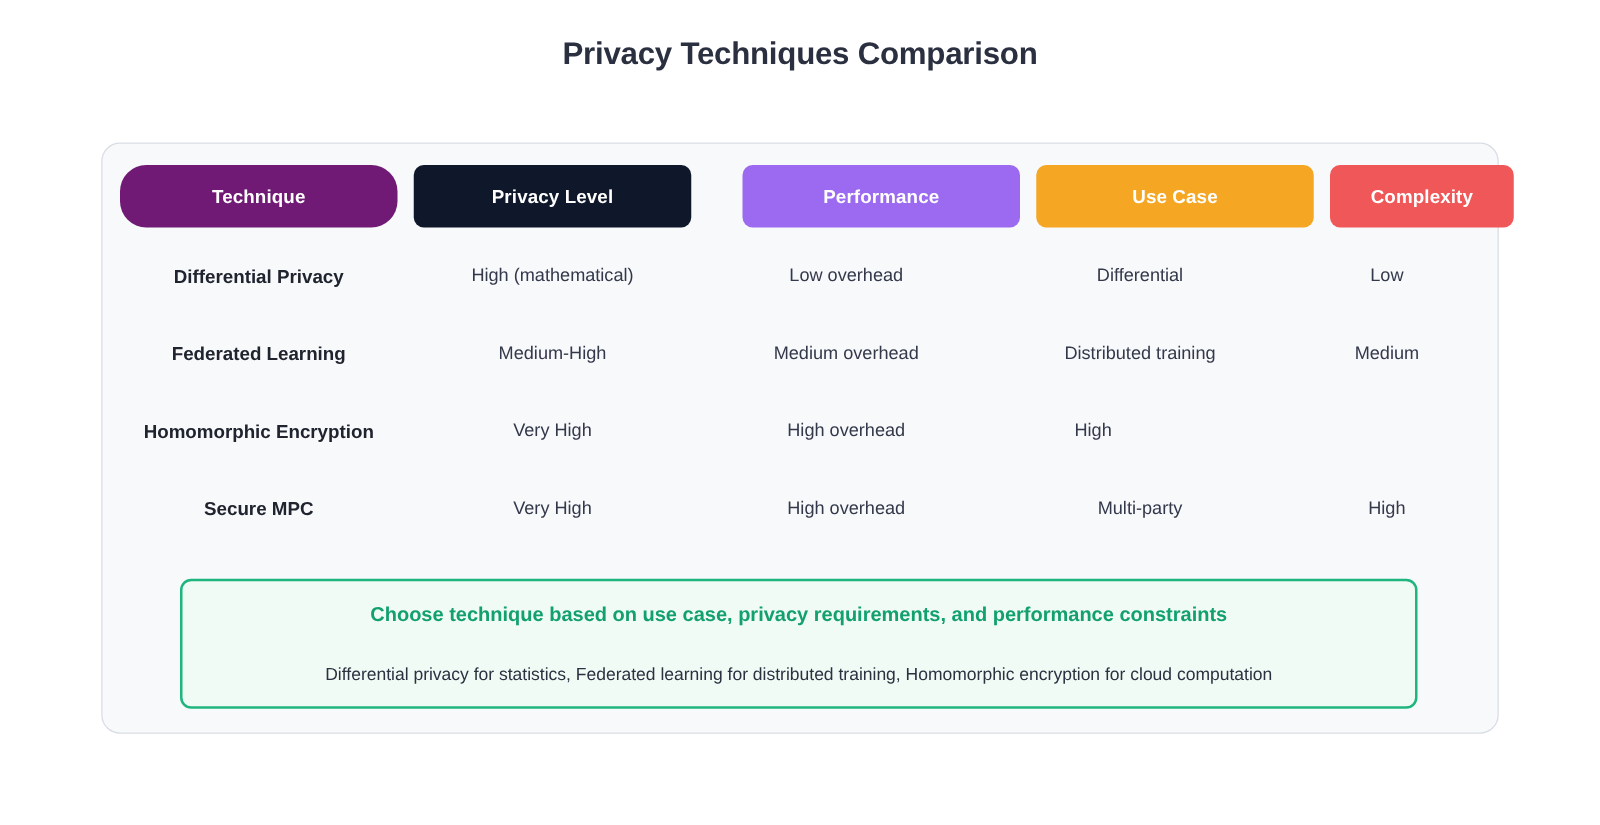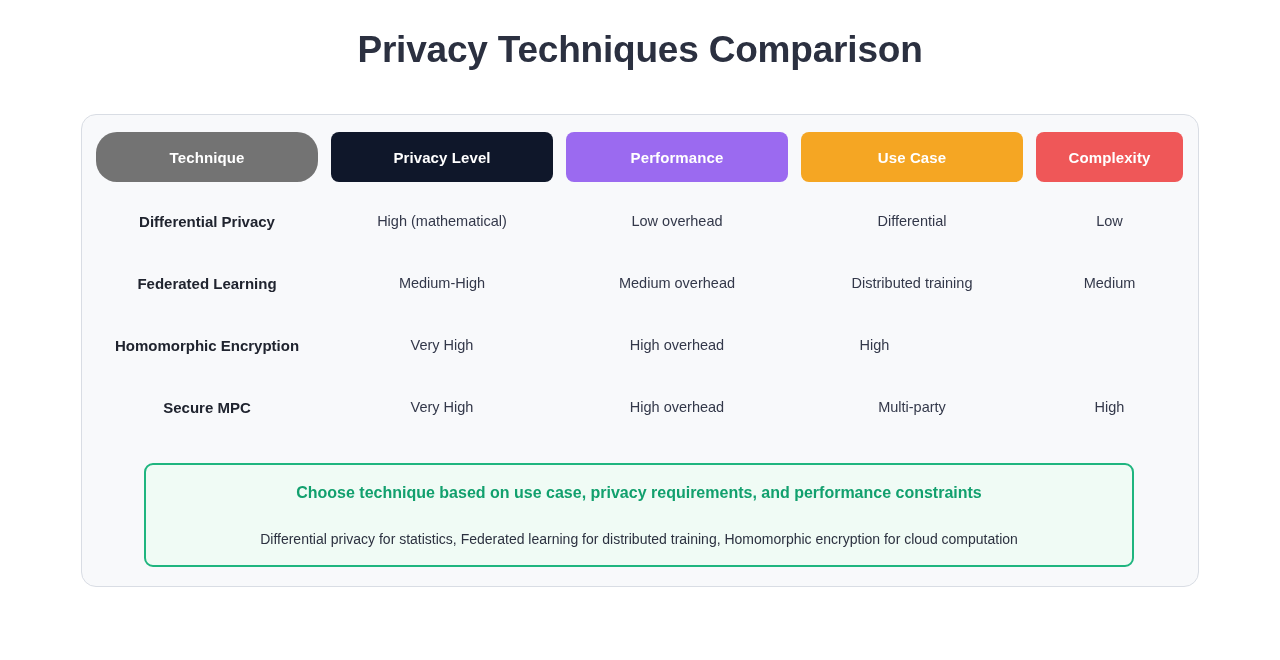--- a/index.html
+++ b/index.html
@@ -20,21 +20,21 @@
     height: 660px;
   }
 
   
   .page-title {
     position: absolute;
     left: 0;
     top: 29px;
     width: 1280px;
     text-align: center;
-    font-size: 37px;
+    font-size: 25px;
     font-weight: bold;
     color: #2b3040;
     letter-spacing: -0.2px;
     white-space: nowrap;
   }
 
   
   .card {
     position: absolute;
     left: 81px;
@@ -141,27 +141,27 @@
 </head>
 <body>
 
 <div class="page">
 
   <div class="page-title">Privacy Techniques Comparison</div>
 
   <div class="card">
 
     <div class="header-row">
-      <div class="header-cell hc-0" style="background: #737373; border-radius: 21px;">
+      <div class="header-cell hc-0" style="background: #701a75; border-radius: 21px;">
         <span>Technique</span>
       </div>
       <div class="header-cell hc-1" style="background: #0f172a;">
         <span>Privacy Level</span>
       </div>
-      <div class="header-cell hc-2" style="background: rgb(155, 106, 240);">
+      <div class="header-cell hc-2" style="background: rgb(155, 106, 240); margin-left: 28px;">
         <span>Performance</span>
       </div>
       <div class="header-cell hc-3" style="background: rgb(245, 166, 35);">
         <span>Use Case</span>
       </div>
       <div class="header-cell hc-4" style="background: rgb(239, 87, 88);">
         <span>Complexity</span>
       </div>
     </div>
 

